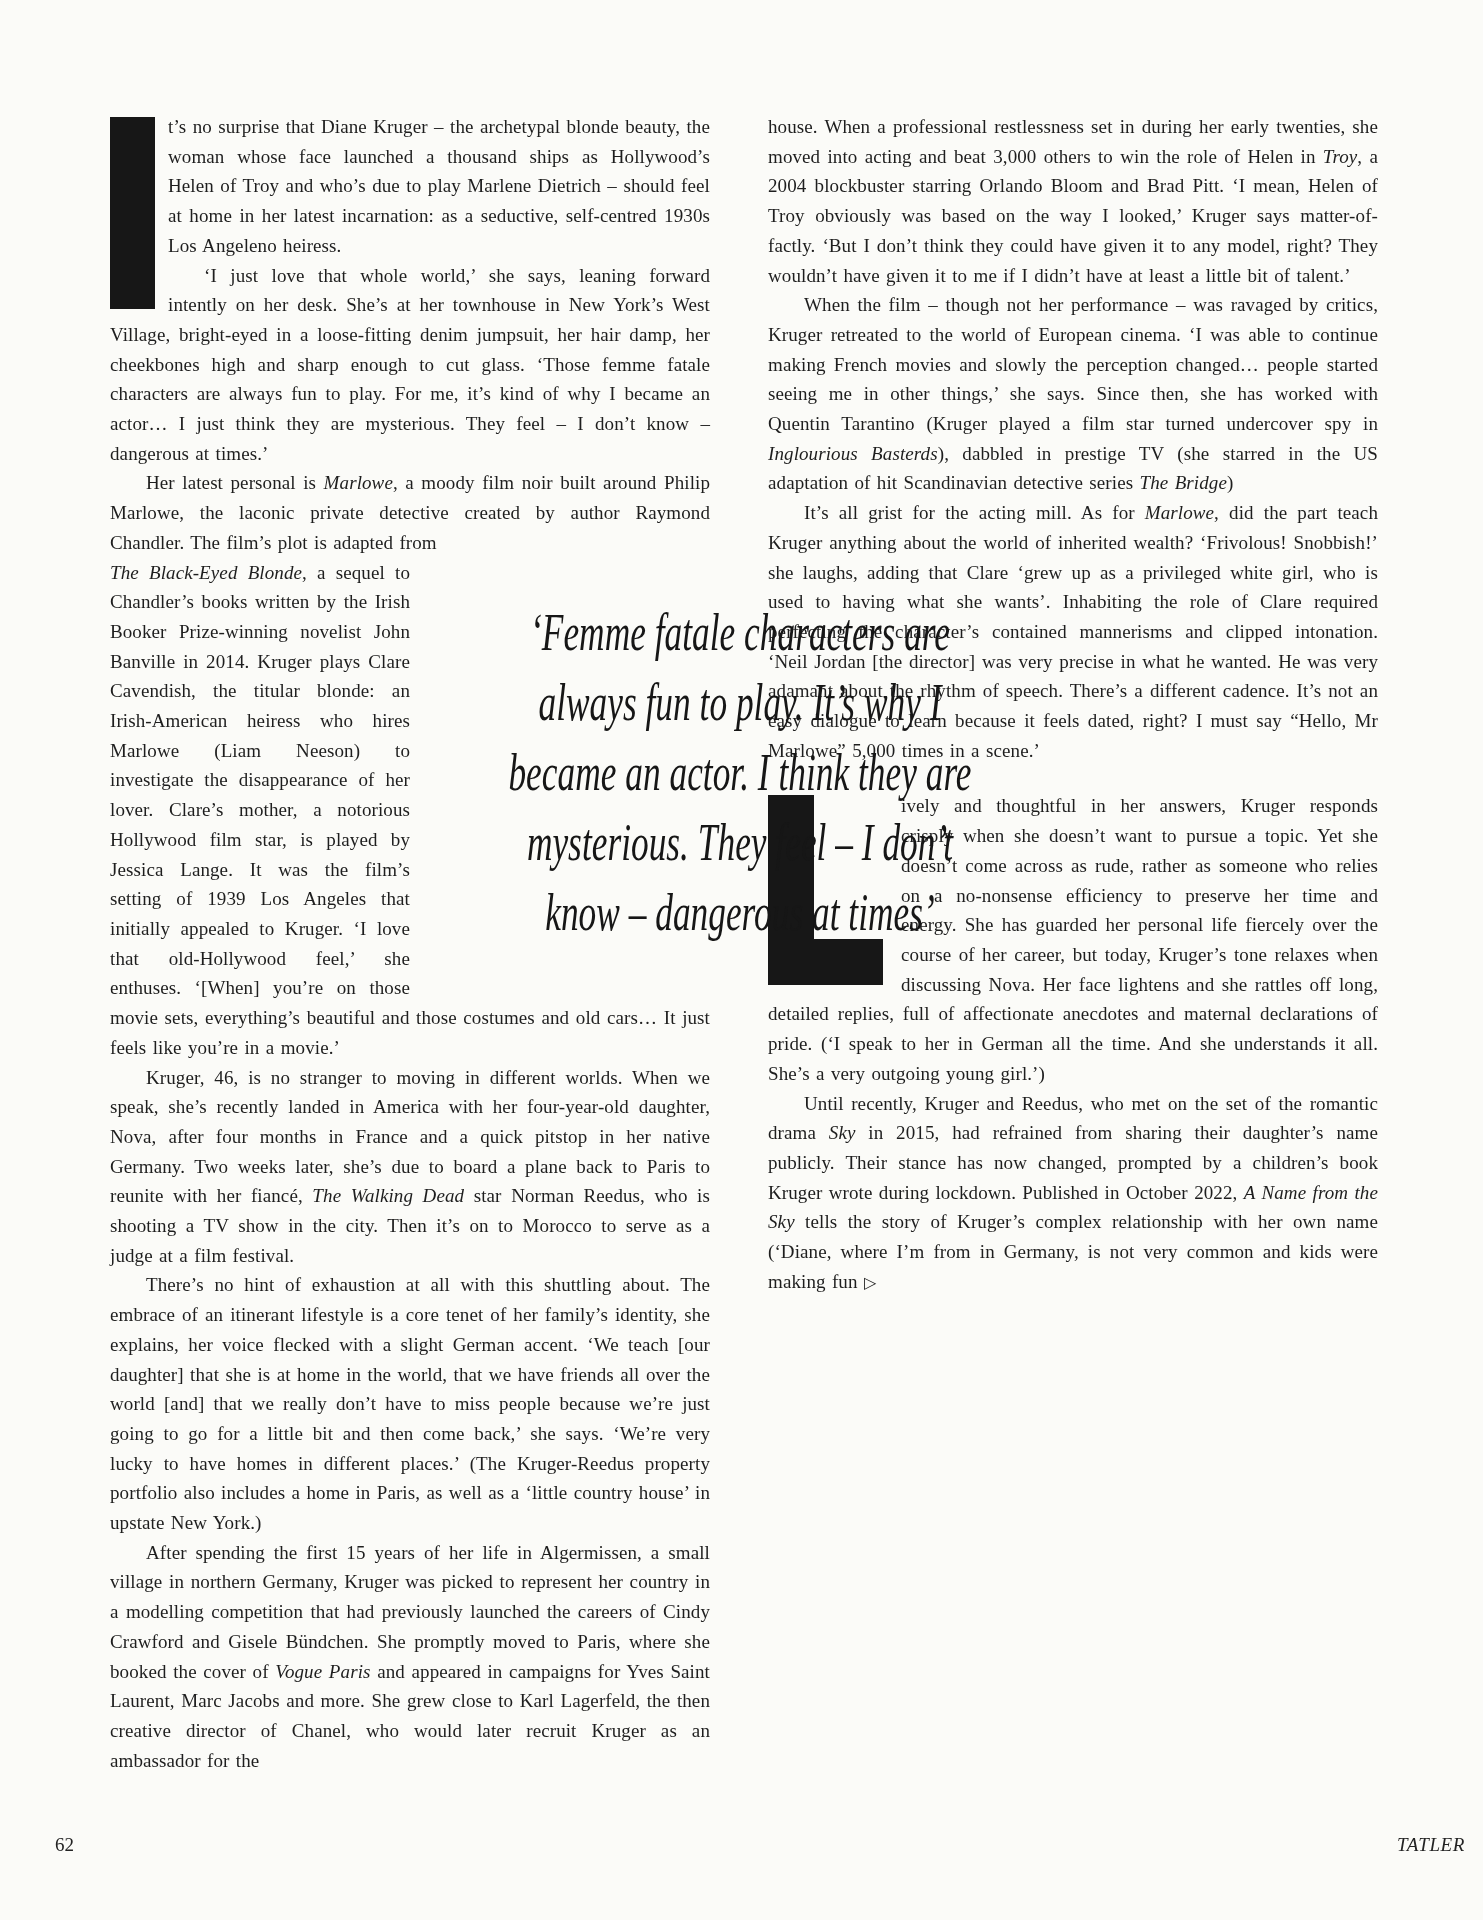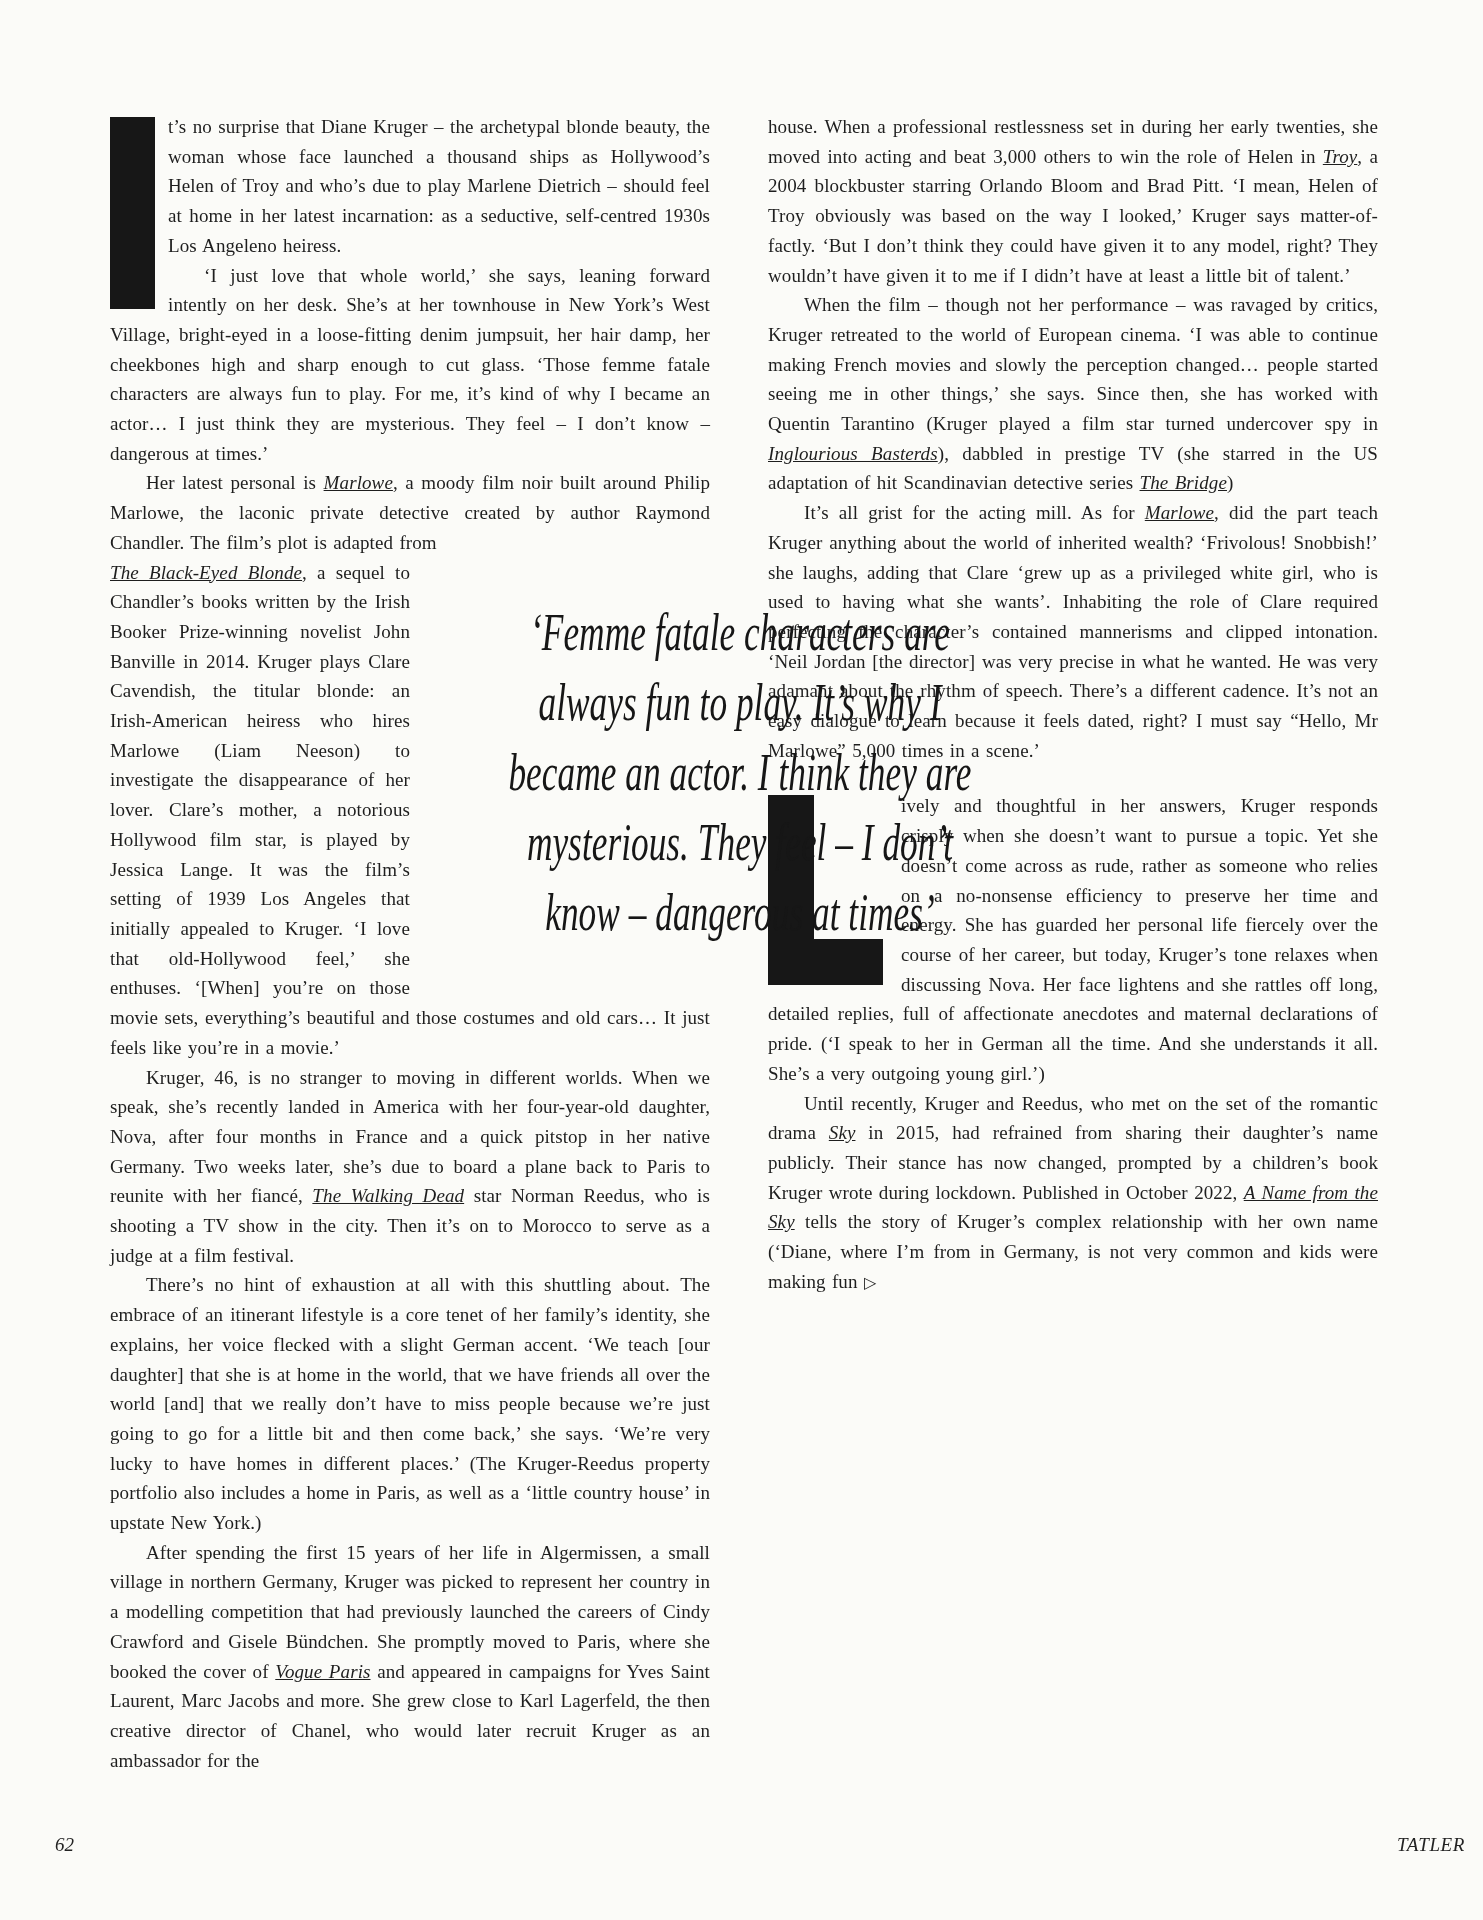--- a/index.html
+++ b/index.html
@@ -5,35 +5,35 @@
   html,body{margin:0;padding:0;background:#e8e8e6;}
   .page{position:relative;width:1483px;height:1920px;background:#fbfbf8;margin:0 auto;
         font-family:"Liberation Serif",serif;color:#1e1e1e;overflow:hidden;}
   .col{position:absolute;top:112px;text-align:justify;font-size:19px;line-height:29.7px;
        letter-spacing:0.1px;word-spacing:1.5px;}
   .col-left{left:110px;width:600px;}
   .col-right{left:768px;width:610px;}
   p.para{margin:0;padding:0;}
   p.ind{text-indent:36px;}
   p.lpara{margin-top:26px;}
-  .it{font-style:italic;text-decoration:underline;}
+  .it{font-style:italic;}
   .arrow{font-family:"DejaVu Sans",sans-serif;font-size:16px;letter-spacing:0;}
   .dropcap{float:left;}
   .dropcap-i{margin:5px 13px 0 0;}
   .dropcap-l{margin:4px 18px 0 0;}
   .dropcap svg{display:block;}
   .cutout{display:block;}
   .cutout-left{float:right;width:300px;height:420px;}
   .cutout-right{float:left;width:278px;height:430px;}
   .pullquote{position:absolute;left:310px;top:598px;width:860px;
              transform:scaleX(0.68);transform-origin:50% 0;
              font-style:italic;font-size:52px;line-height:70px;text-align:center;color:#161616;}
   .pullquote div{white-space:nowrap;}
   .folio{position:absolute;top:1834px;font-size:19px;color:#232323;}
-  .folio-left{left:55px;font-style:italic;}
+  .folio-left{left:55px;}
   .folio-right{right:18px;letter-spacing:0.6px;font-style:italic;}
 </style>
 </head>
 <body>
 
 <div class="page">
 
   <div class="col col-left">
     <p class="para">
       <span class="dropcap dropcap-i" aria-label="I">

